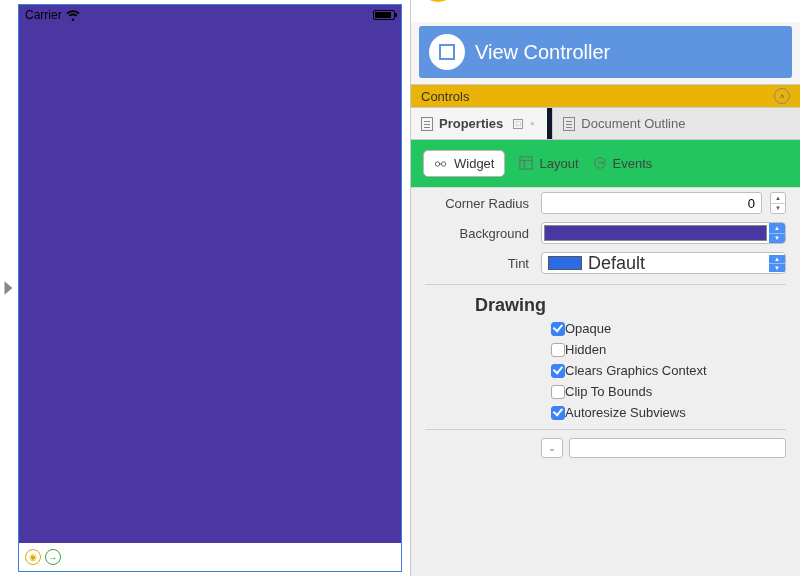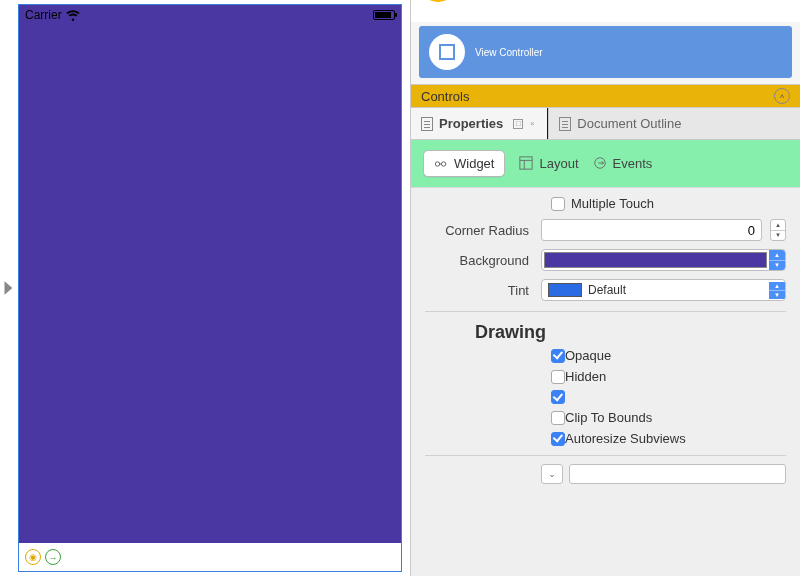--- a/index.html
+++ b/index.html
@@ -26,36 +26,36 @@
 
   
   .right-col { flex:1; height:100%; background:#f5f5f5; display:flex; flex-direction:column; border-left:1px solid #c9c9c9; }
 
   .hier-cut { height: 22px; background:#fff; border-bottom: none; display:flex; align-items:flex-start; padding:0 8px; }
   .hier-cut .circ { width:38px; height:20px; border-radius: 0 0 19px 19px; background:#f8b900; margin-top:-18px; }
 
   .vc-strip { margin:4px 8px 6px 8px; background:#5f94e0; border-radius:3px; display:flex; align-items:center; padding:8px 10px; gap:10px; color:#fff; }
   .vc-strip .vc-icon { width:36px; height:36px; border-radius:50%; background:#fff; display:flex; align-items:center; justify-content:center; }
   .vc-strip .vc-icon .sq { width:16px; height:16px; border:2px solid #5f94e0; }
-  .vc-strip .vc-title { font-size:10px; }
+  .vc-strip .vc-title { font-size:20px; }
 
   .section-hdr { background:#eab308; border-top:1px solid #c9c9c9; border-bottom:1px solid #c9c9c9; height:24px; display:flex; align-items:center; padding:0 10px; justify-content:space-between; font-size:13px; font-weight:500; color:#333; }
   .chev-up { width:16px; height:16px; border:1px solid #888; border-radius:50%; display:flex; align-items:center; justify-content:center; font-size:8px; color:#555;}
 
   .tabs-row { background:#e7e7e7; border-bottom:1px solid #c9c9c9; height:32px; display:flex; align-items:stretch; }
   .tab { display:flex; align-items:center; gap:6px; padding:0 10px; font-size:13px; color:#555; cursor:default; }
-  .tab.active { background:#f5f5f5; border-right:1px solid #0f172a; }
+  .tab.active { background:#f5f5f5; border-right:5px solid #0f172a; }
   .tab .tiny-icons { display:flex; gap:4px; margin-left:4px; }
   .tab .tiny-icons span { width:10px; height:10px; border:1px solid #999; font-size:8px; display:flex; align-items:center; justify-content:center; color:#999; }
   .tab .doc-ic { width:12px; height:14px; border:1px solid #888; position:relative; }
   .tab .doc-ic::before { content:""; position:absolute; left:2px; top:3px; right:2px; height:1px; background:#888; box-shadow: 0 3px 0 #888, 0 6px 0 #888; }
   .tab-label { font-weight:600; color:#444; }
   .tab-label.inactive { font-weight:400; color:#666; }
 
-  .subtabs { padding:10px 12px; display:flex; gap:14px; align-items:center; border-bottom:1px solid #d9d9d9; background:#86efac; }
+  .subtabs { padding:10px 12px; display:flex; gap:14px; align-items:center; border-bottom:1px solid #d9d9d9; background:#22c55e; }
   .pillbtn { border:1px solid #b8b8b8; background:#fff; border-radius:5px; padding:5px 10px; display:flex; align-items:center; gap:6px; font-size:13px; box-shadow:0 1px 0 rgba(0,0,0,0.05); }
   .subtab { display:flex; align-items:flex-start; gap:6px; font-size:13px; color:#444; }
   .ic { width:14px; height:14px; display:inline-flex; align-items:center; justify-content:center; }
   .ic svg { width:14px; height:14px; }
 
   .props-body { flex:1; overflow:auto; background:#efefef; }
   .prop-row { display:flex; align-items:center; padding:4px 14px; gap:6px; }
   .prop-label { width:110px; text-align:right; color:#444; font-size:13px; padding-right:6px; }
   .chk { width:14px; height:14px; border:1px solid #aaa; border-radius:3px; background:#fff; display:inline-flex; align-items:center; justify-content:center; flex-shrink:0; }
   .chk.checked { background:#3b82f6; border-color:#3b82f6; }
@@ -66,21 +66,21 @@
   .stepper div:first-child { border-bottom:1px solid #ccc; }
 
   .color-field { flex:1; display:flex; height:22px; border:1px solid #bfbfbf; border-radius:4px; overflow:hidden; background:#fff; }
   .color-swatch { flex:1; margin:2px; border:1px solid #888; }
   .color-arrows { width:16px; background:#4a90f7; display:flex; flex-direction:column; }
   .color-arrows span { flex:1; display:flex; align-items:center; justify-content:center; color:#fff; font-size:7px; }
   .color-arrows span:first-child { border-bottom:1px solid rgba(255,255,255,0.4); }
 
   .tint-field { flex:1; display:flex; height:22px; border:1px solid #bfbfbf; border-radius:4px; overflow:hidden; background:#fff; align-items:center; }
   .tint-swatch { width:34px; height:14px; margin:0 6px; border:1px solid #555; background:#2b6be4; }
-  .tint-label { flex:1; font-size:12px; }
+  .tint-label { flex:1; font-size:18px; }
 
   .sep { height:1px; background:#d0d0d0; margin:6px 14px; }
 
   .group-hdr { font-weight:600; font-size:18px; padding:4px 14px 2px 64px; color:#333; }
   .chk-line { display:flex; align-items:center; padding:3px 14px 3px 140px; font-size:13px; color:#333; }
 
   .stretch-row { display:flex; align-items:center; padding:2px 14px 0 14px; gap:6px; }
   .stretch-row .prop-label { width:110px; }
   .mini-dd { width:22px; height:20px; border:1px solid #bfbfbf; border-radius:3px; background:#fff; display:flex; align-items:center; justify-content:center; font-size:9px; color:#666; }
   .val-box { flex:1; height:20px; border:1px solid #bfbfbf; background:#fff; border-radius:3px; }
@@ -181,24 +181,20 @@
               <circle cx="8" cy="8" r="6" fill="none" stroke="#666"></circle>
               <path d="M6 8 L12 8 M10 6 L12 8 L10 10" fill="none" stroke="#666"></path>
             </svg>
           </span>
         <span>Events</span>
       </div>
     </div>
 
     <div class="props-body">
 
-      <div class="prop-row" style="padding-left:140px; padding-top:8px;">
-        <span class="chk"></span>
-        <span>Multiple Touch</span>
-      </div>
 
 
       <div class="prop-row">
         <div class="prop-label">Corner Radius</div>
         <input class="txt-input" value="0" style="">
         <div class="stepper">
             <div>▴</div>
             <div>▾</div>
           </div>
       </div>
@@ -232,20 +228,21 @@
       <div class="chk-line">
           <span class="chk checked"></span>
           <span>Opaque</span>
         </div>
       <div class="chk-line">
           <span class="chk"></span>
           <span>Hidden</span>
         </div>
       <div class="chk-line">
           <span class="chk checked"></span>
+          <span>Clears Graphics Context</span>
         </div>
       <div class="chk-line">
           <span class="chk"></span>
           <span>Clip To Bounds</span>
         </div>
       <div class="chk-line">
           <span class="chk checked"></span>
           <span>Autoresize Subviews</span>
         </div>
 

